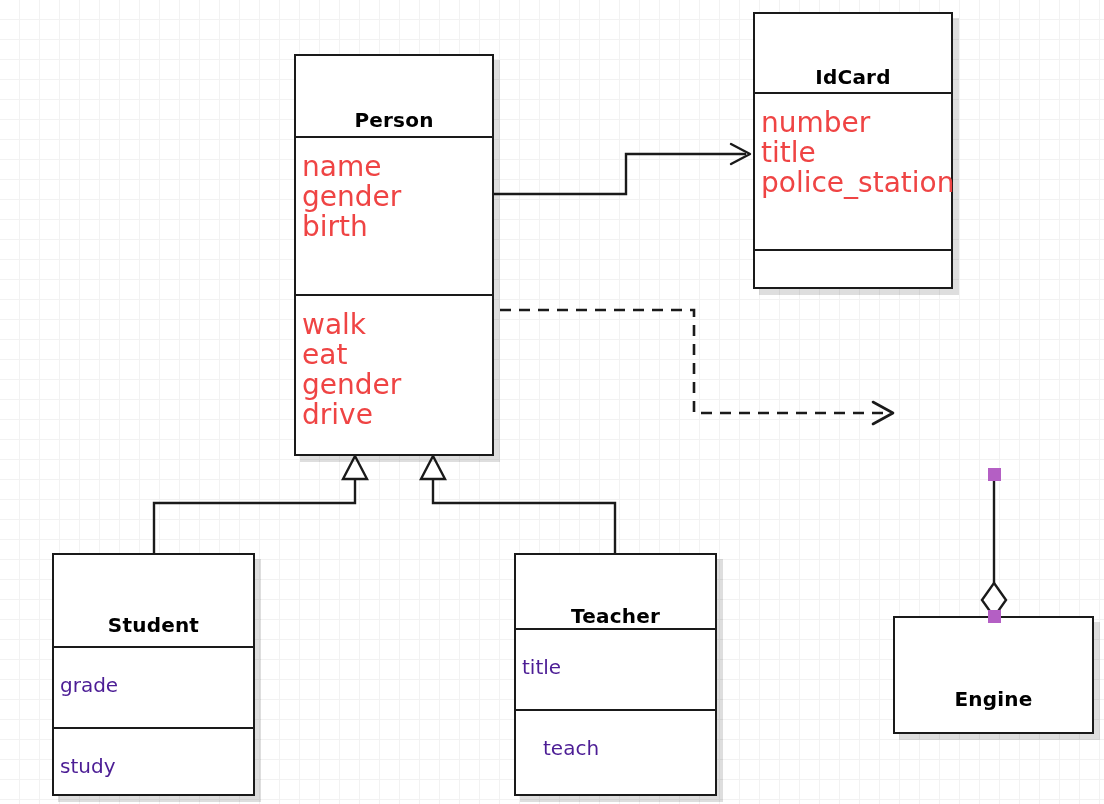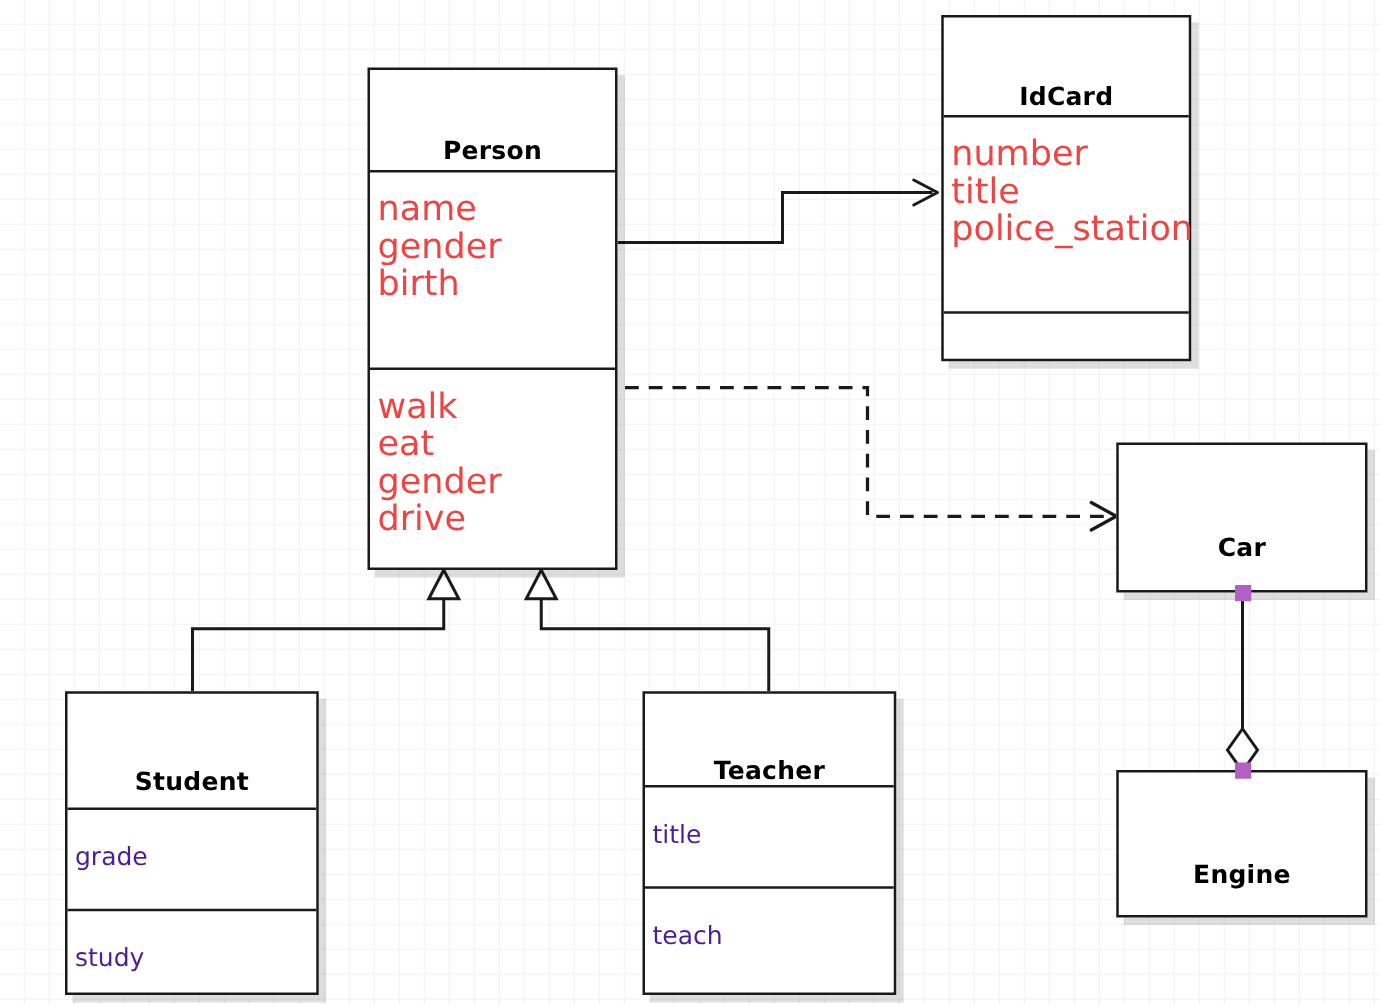--- a/index.html
+++ b/index.html
@@ -141,25 +141,20 @@
       <span class="class-title">IdCard</span>
     </div>
     <div class="compartment members" style="height:157px;">
       <div class="member">number</div>
       <div class="member">title</div>
       <div class="member">police_station</div>
     </div>
     <div class="compartment empty-comp" style="height:38px;"></div>
   </div>
 
-  <div class="uml-class" style="left:893px; top:354px; width:201px; height:120px;">
-    <div class="compartment title-comp" style="height:100%;">
-      <span class="class-title">Car</span>
-    </div>
-  </div>
   <div class="conn-handle" style="left:988px; top:468px; background:#b45fc4;"></div>
 
   <div class="uml-class" style="left:893px; top:616px; width:201px; height:118px;">
     <div class="compartment title-comp" style="height:100%;">
       <span class="class-title">Engine</span>
     </div>
   </div>
   <div class="conn-handle" style="left:988px; top:610px; background:#b45fc4;"></div>
 
   <div class="uml-class" style="left:52px; top:553px; width:203px; height:243px;">
@@ -174,18 +169,18 @@
     </div>
   </div>
 
   <div class="uml-class" style="left:514px; top:553px; width:203px; height:243px;">
     <div class="compartment title-comp" style="height:73px;">
       <span class="class-title">Teacher</span>
     </div>
     <div class="compartment" style="height:81px;">
       <div class="member-single">title</div>
     </div>
-    <div class="compartment" style="height:78px;">
+    <div class="compartment" style="height:78px;padding-left:21px;">
       <div class="member-single">teach</div>
     </div>
   </div>
 
 </div>
 
 </body></html>

